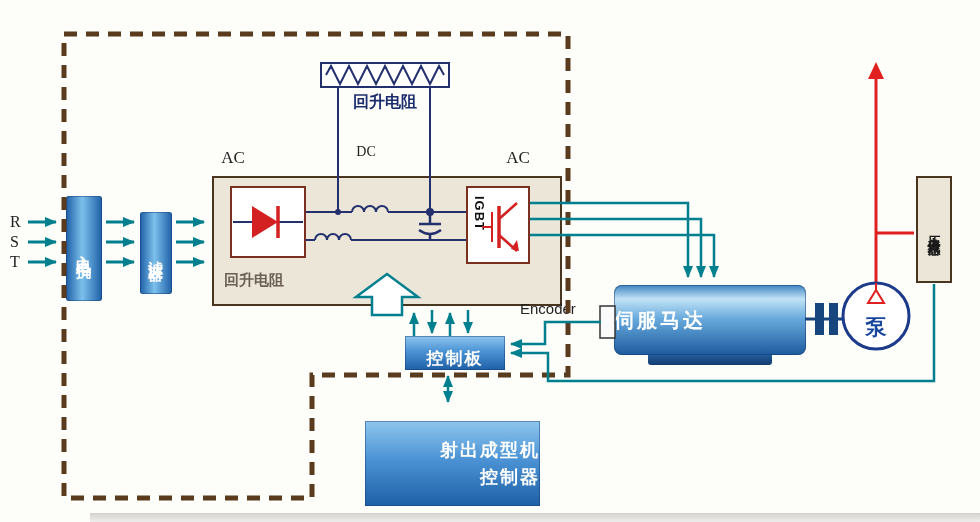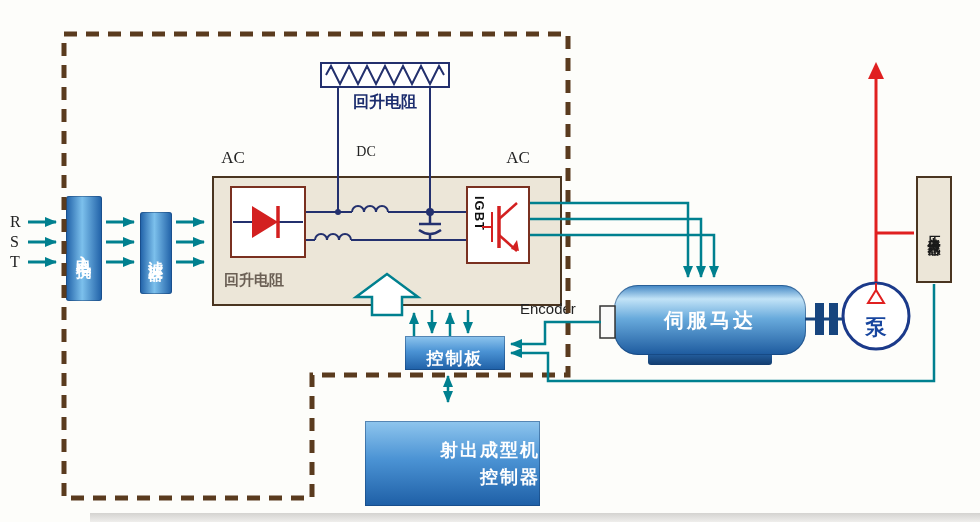--- a/index.html
+++ b/index.html
@@ -7,22 +7,22 @@
           font-family:"Liberation Sans",sans-serif;overflow:hidden;}
   .abs{position:absolute;}
   
   .bluebox{background:linear-gradient(180deg,#8fc6ee 0%,#4b93d4 45%,#1e5fa6 100%);
            color:#fff;font-weight:bold;display:flex;align-items:flex-end;justify-content:center;
            box-shadow:inset 0 0 0 1px rgba(16,58,108,.45);}
   .vcyl{background:linear-gradient(90deg,#1e5fa6 0%,#7cc0ec 45%,#1e5fa6 100%);
         color:#fff;font-weight:bold;display:flex;align-items:center;justify-content:center;
         border-radius:3px;box-shadow:inset 0 0 0 1px rgba(16,58,108,.45);}
   .motor{background:linear-gradient(180deg,#3e83c2 0%,#c2e3f7 20%,#68aadc 48%,#1d5a9e 100%);
-         color:#fff;font-weight:bold;display:flex;align-items:center;justify-content:center;
-         border-radius:24px;box-shadow:inset 0 0 0 1px rgba(16,58,108,.5);}
+         color:#fff;font-weight:bold;display:flex;align-items:center;
+         border-radius:8px;box-shadow:inset 0 0 0 1px rgba(16,58,108,.5);}
   .beige{background:#ece6d8;border:2px solid #4a3520;box-sizing:border-box;}
   .whitebox{background:#ffffff;box-sizing:border-box;}
   .vtext{writing-mode:vertical-rl;text-orientation:upright;letter-spacing:3px;line-height:1;}
   .vlat{writing-mode:vertical-rl;text-orientation:mixed;letter-spacing:1px;}
   .lbl{color:#222;}
   .serif{font-family:Liberation Serif, serif;}
   svg.overlay{position:absolute;left:0;top:0;z-index:5;pointer-events:none;}
   svg text{font-family:"Liberation Sans",sans-serif;font-weight:bold;}
   .z1{z-index:1;} .z2{z-index:2;}
 </style>

